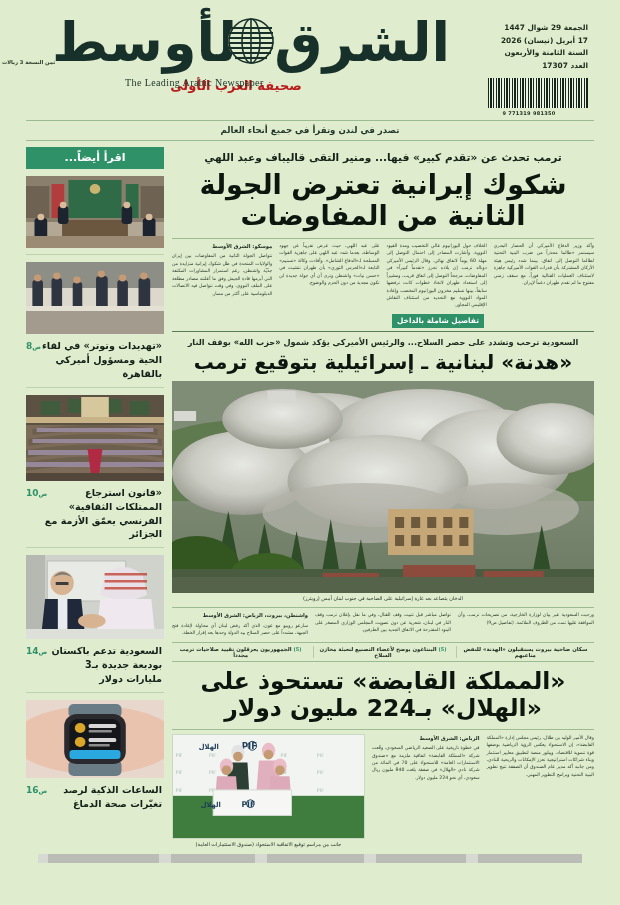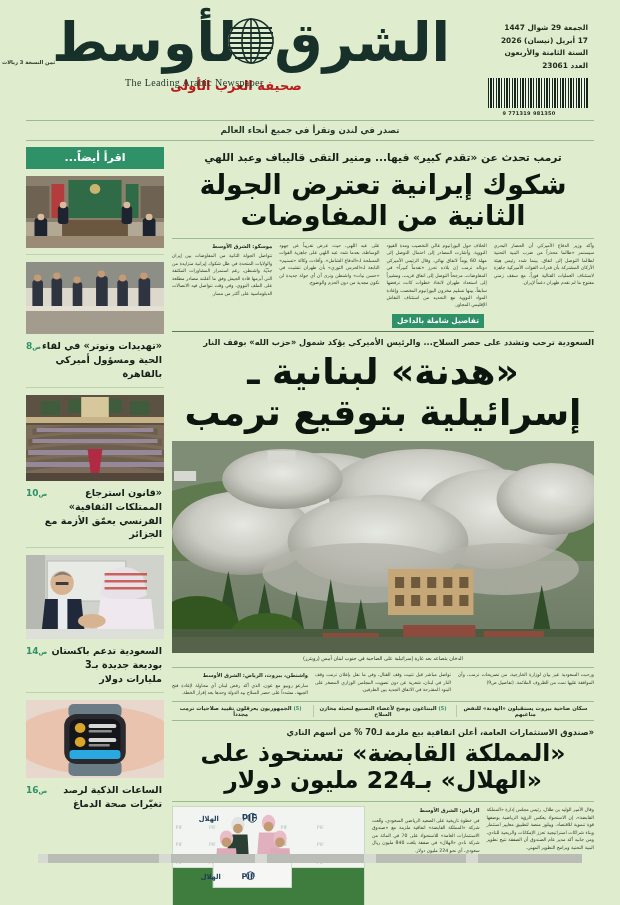--- a/index.html
+++ b/index.html
@@ -231,36 +231,37 @@
     direction: rtl;
     text-align: center;
     font-size: 10.6px;
     font-weight: bold;
     color: #152218;
     padding: 3px 0 2px 0;
     line-height: 1.4;
   }
   .kicker-sm {
     direction: rtl;
+    text-align: center;
     font-size: 8.2px;
     font-weight: bold;
     color: #1d2b20;
     padding: 2px 0 1px 0;
   }
 
   .headline {
     direction: rtl;
     text-align: center;
     font-weight: bold;
     color: #0c150e;
     line-height: 1.15;
     letter-spacing: -.4px;
   }
   .h-main   { font-size: 27px; padding: 2px 0 4px 0; }
-  .h-second { font-size: 36px; padding: 3px 0 5px 0; }
+  .h-second { font-size: 20px; padding: 3px 0 5px 0; }
   .h-third  { font-size: 23.5px; padding: 2px 0 4px 0; }
 
   .rule-thin { border-top: 1px solid #9dbb93; margin: 3px 0; }
   .rule-dark { border-top: 1.4px solid #5b7a53; margin: 3px 0; }
 
   .cols {
     display: flex;
     direction: rtl;
     gap: 7px;
     font-size: 4.6px;
@@ -380,21 +381,21 @@
         <line x1="25" y1="3" x2="25" y2="47" stroke="#17312a" stroke-width="1.6"></line>
       </svg>
       <div class="tagline-en">The Leading Arabic Newspaper</div>
       <div class="tagline-ar">صحيفة العرب الأولى</div>
     </div>
 
     <div class="mast-right">
       <div>الجمعة 29 شوال 1447</div>
       <div>17 أبريل (نيسان) 2026</div>
       <div>السنة الثامنة والأربعون</div>
-      <div>العدد 23061</div>
+      <div>العدد 17307</div>
       <div class="barcode"></div>
       <div class="barcode-num">9 771319 981350</div>
       <div class="price-note">ثمن النسخة 3 ريالات</div>
     </div>
   </div>
 
   <div class="mast-rule"></div>
   <div class="mast-strap">تصدر في لندن وتقرأ في جميع أنحاء العالم</div>
   <div class="mast-rule2"></div>
 
@@ -525,21 +526,20 @@
             <span>البنتاغون يوضح لأعضاء التصنيع لتعبئة مخازن السلاح</span>
           </div>
           <div class="teaser">
             <span class="num">(5)</span>
             <span>الجمهوريون يعرقلون تقييد صلاحيات ترمب مجدداً</span>
           </div>
         </div>
       </div>
 
       <div style="margin-top:4px;">
-        <div class="kicker-sm">«صندوق الاستثمارات العامة، أعلن اتفاقية بيع ملزمة لـ70 % من أسهم النادي</div>
         <h1 class="headline h-third">«المملكة القابضة» تستحوذ على «الهلال» بـ224 مليون دولار</h1>
         <div class="rule-thin"></div>
 
         <div class="bottom-wrap">
           <div class="bottom-text">
             <div class="cols">
               <div class="col">
                 <p>وقال الأمير الوليد بن طلال، رئيس مجلس إدارة «المملكة القابضة»، إن الاستحواذ يعكس الرؤية الرياضية بوصفها قوة تنموية للاقتصاد، ويبلور منصة لتطبيق معايير استثمار وبناء شراكات استراتيجية تعزز الإمكانات والربحية للنادي، ومن جانبه أكد مدير عام الصندوق أن الصفقة تتيح تطوير البنية التحتية وبرامج التطوير المهني.</p>
               </div>
               <div class="col">

